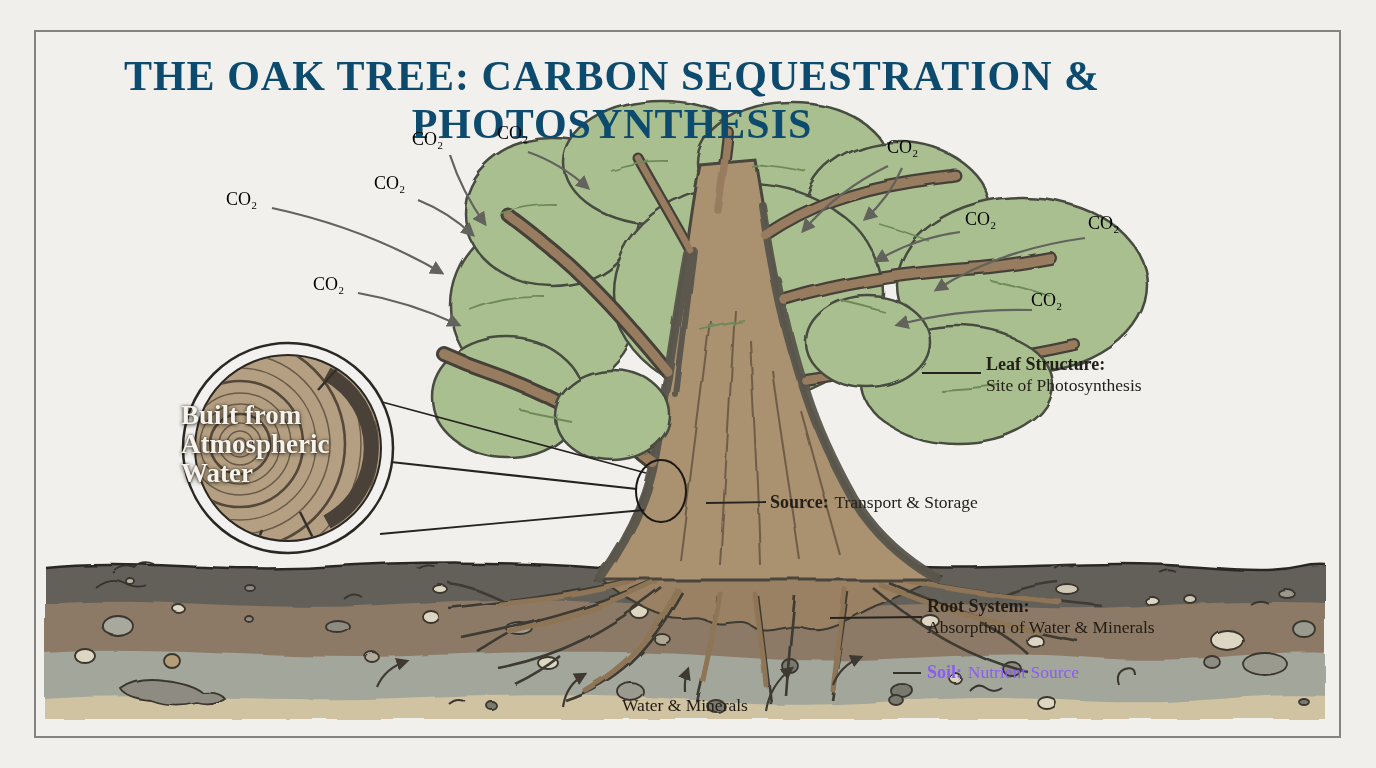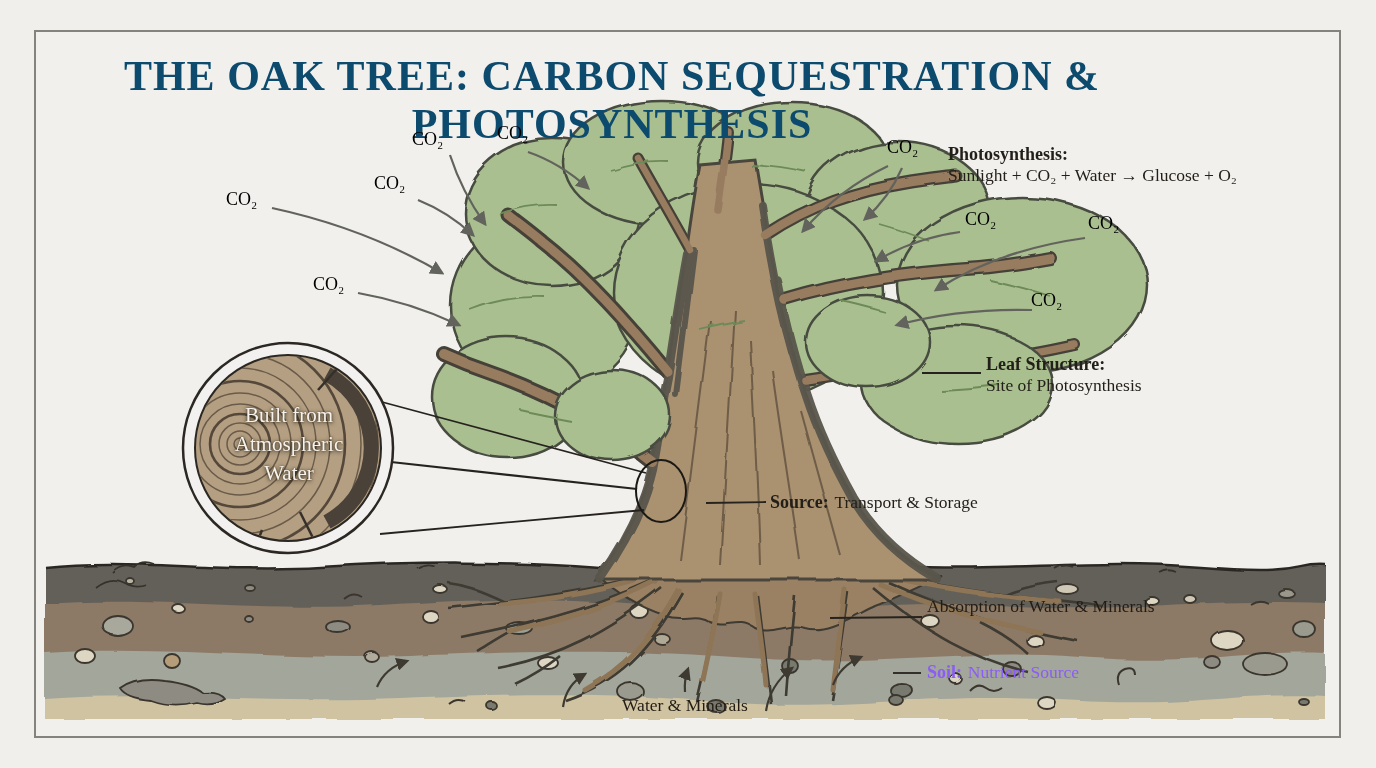--- a/index.html
+++ b/index.html
@@ -16,22 +16,22 @@
   .lbl{position:absolute;color:#221e18;line-height:1.18;white-space:nowrap;}
   .title{
     position:absolute;left:36px;top:52px;width:1152px;text-align:center;
     font-size:42px;font-weight:600;letter-spacing:1px;color:#0c4a6e;
   }
   .co2{font-size:18px;color:#000000;}
   .block{font-size:17.5px;}
   .block .ttl{font-weight:700;font-size:18px;}
   .inline-gap{margin-left:.33em;}
   .inset-text{
-    position:absolute;left:181px;top:401px;width:216px;text-align:center;
-    font-size:21px;font-weight:400;color:#f6f3ec;line-height:29px;
+    position:absolute;left:181px;top:401px;width:216px;text-align:left;
+    font-size:27px;font-weight:700;color:#f6f3ec;line-height:29px;
     text-shadow:0 1px 4px rgba(35,28,18,.95), 0 0 2px rgba(35,28,18,.6);
   }
 </style>
 </head>
 <body>
 
 <div class="canvas">
   <div class="frame"></div>
 
   <svg class="art" viewBox="0 0 1376 768">
@@ -284,35 +284,32 @@
   <div class="lbl co2" style="left:226px;top:189px">CO₂</div>
   <div class="lbl co2" style="left:374px;top:173px">CO₂</div>
   <div class="lbl co2" style="left:412px;top:129px">CO₂</div>
   <div class="lbl co2" style="left:497px;top:123px">CO₂</div>
   <div class="lbl co2" style="left:313px;top:274px">CO₂</div>
   <div class="lbl co2" style="left:887px;top:137px">CO₂</div>
   <div class="lbl co2" style="left:965px;top:209px">CO₂</div>
   <div class="lbl co2" style="left:1088px;top:213px">CO₂</div>
   <div class="lbl co2" style="left:1031px;top:290px">CO₂</div>
 
-  <div class="lbl block" style="left:948px;top:144px">
-    <div class="ttl">Photosynthesis:</div>
-    <div>Sunlight + CO₂ + Water → Glucose + O₂</div>
-  </div>
 
   <div class="lbl block" style="left:986px;top:354px">
     <div class="ttl">Leaf Structure:</div>
     <div>Site of Photosynthesis</div>
   </div>
 
   <div class="lbl block" style="left:770px;top:492px">
     <span class="ttl">Source:</span><span class="inline-gap">Transport &amp; Storage</span>
   </div>
 
   <div class="lbl block" style="left:927px;top:596px;color:#221c15">
+    <div class="ttl">Root System:</div>
     <div>Absorption of Water &amp; Minerals</div>
   </div>
 
   <div class="lbl block" style="left:927px;top:662px;color:#8b5cf6">
     <span class="ttl">Soil:</span><span class="inline-gap">Nutrient Source</span>
   </div>
 
   <div class="lbl block" style="left:622px;top:695px;color:#221c15">Water &amp; Minerals</div>
 
   <div class="inset-text">

